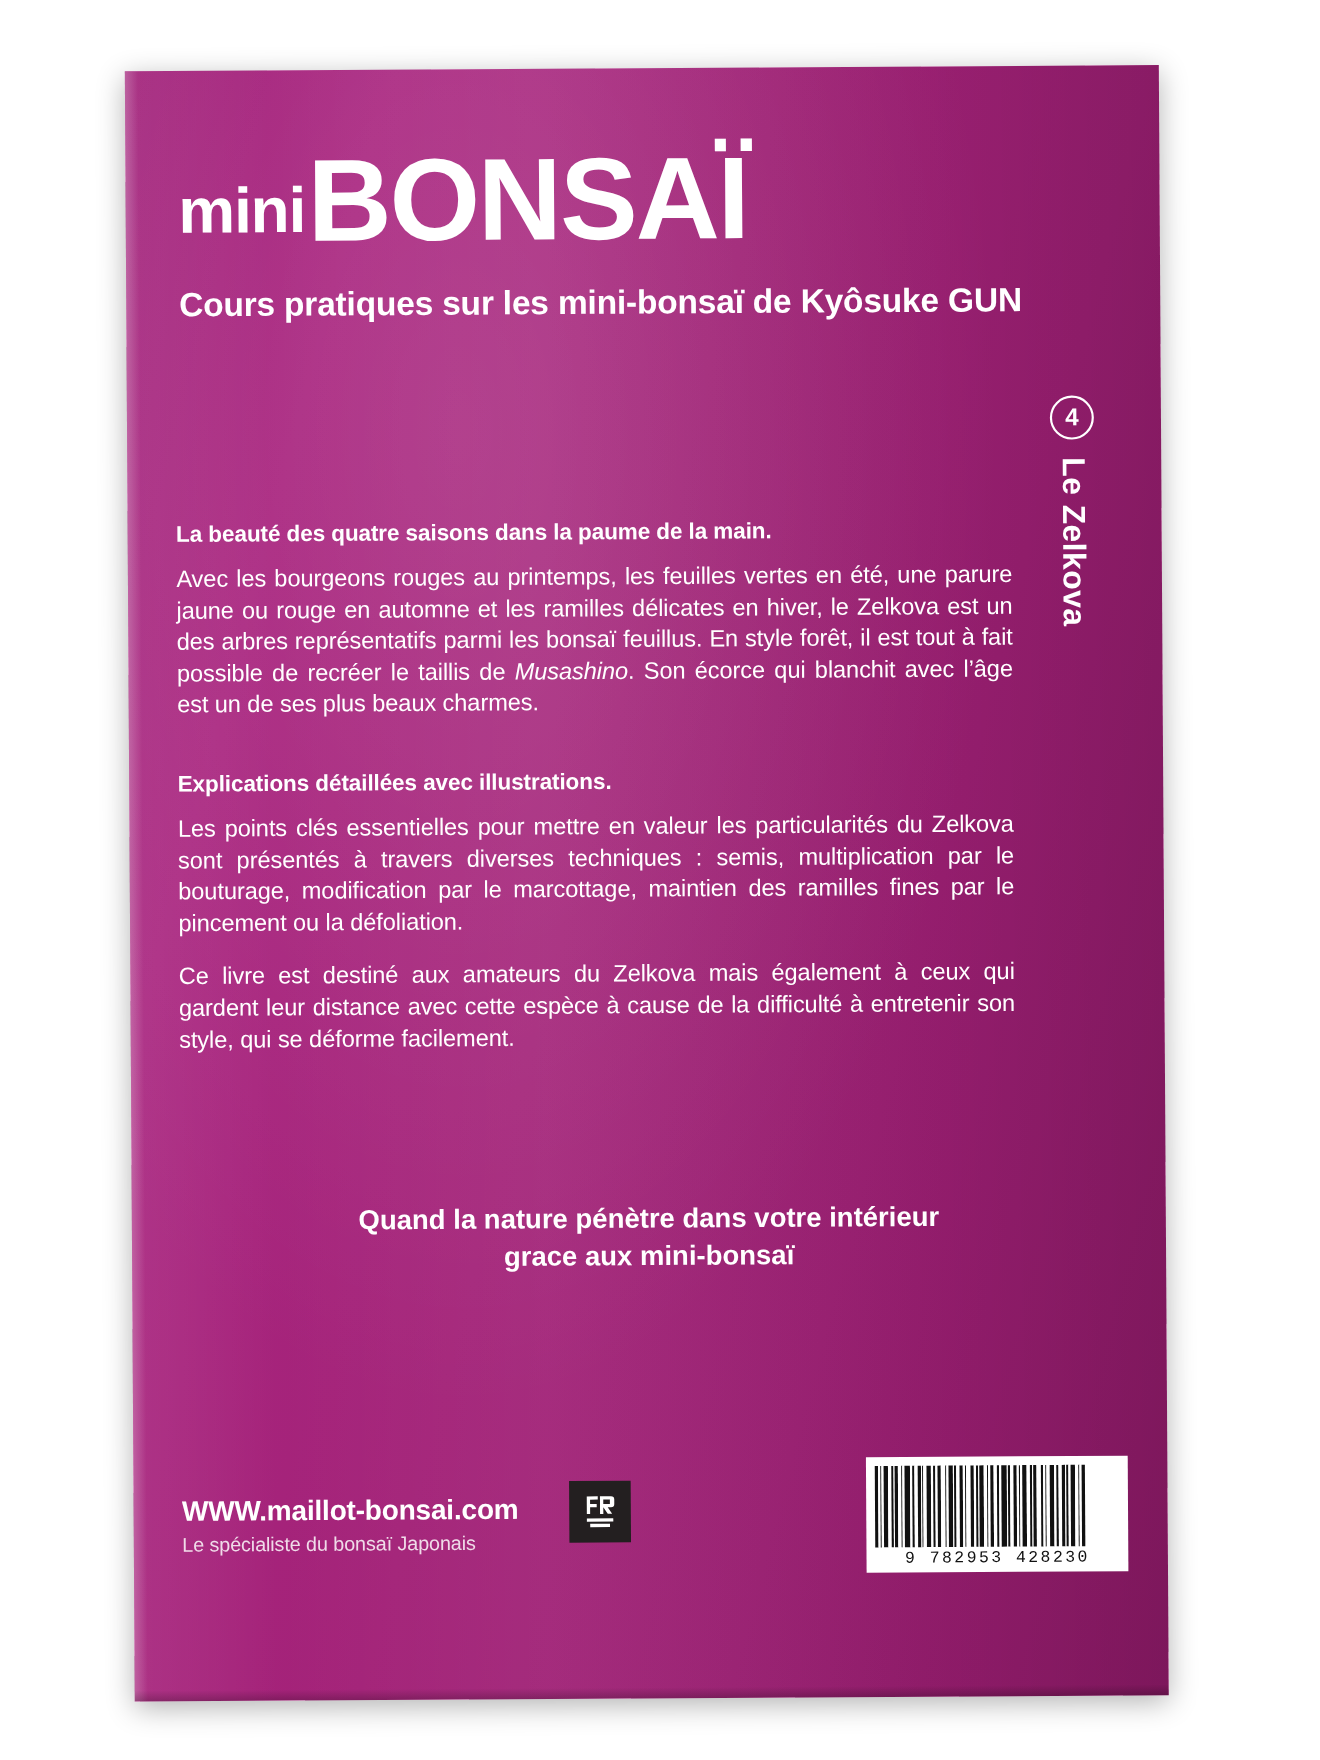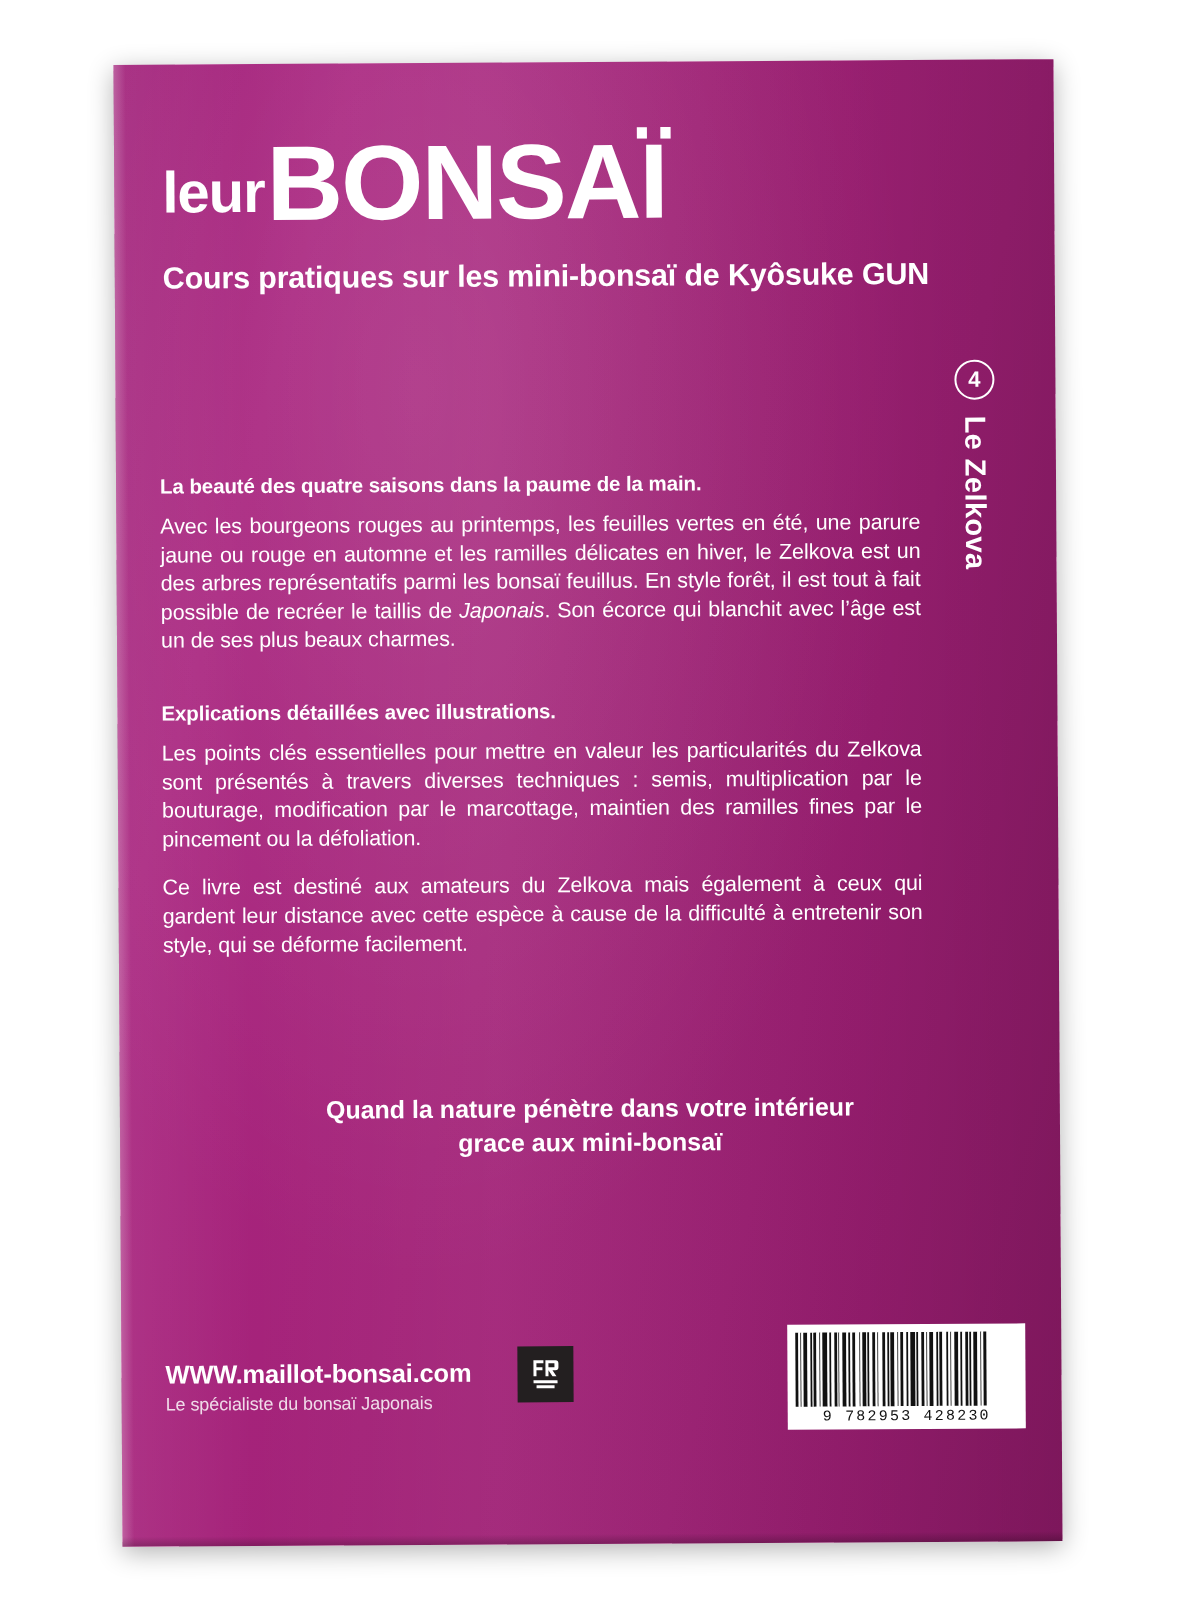--- a/index.html
+++ b/index.html
@@ -231,34 +231,34 @@
 <body>
 
 <div id="book-cover">
 
   <div id="sheen"></div>
   <div id="edge-left"></div>
   <div id="edge-bottom"></div>
 
   <div id="title-block">
     <div class="title-line">
-      <span id="title-mini">leur</span>
+      <span id="title-mini">mini</span>
       <span id="title-bonsai">BONSAÏ</span>
     </div>
     <div id="subtitle">Cours pratiques sur les mini-bonsaï de Kyôsuke GUN</div>
   </div>
 
   <div id="side-tab">
     <div id="volume-badge">4</div>
     <div id="side-title">Le Zelkova</div>
   </div>
 
   <div id="body-copy">
     <p class="lead">La beauté des quatre saisons dans la paume de la main.</p>
-    <p class="para">Avec les bourgeons rouges au printemps, les feuilles vertes en été, une parure jaune ou rouge en automne et les ramilles délicates en hiver, le Zelkova est un des arbres représentatifs parmi les bonsaï feuillus. En style forêt, il est tout à fait possible de recréer le taillis de <em>Japonais</em>. Son écorce qui blanchit avec l’âge est un de ses plus beaux charmes.</p>
+    <p class="para">Avec les bourgeons rouges au printemps, les feuilles vertes en été, une parure jaune ou rouge en automne et les ramilles délicates en hiver, le Zelkova est un des arbres représentatifs parmi les bonsaï feuillus. En style forêt, il est tout à fait possible de recréer le taillis de <em>Musashino</em>. Son écorce qui blanchit avec l’âge est un de ses plus beaux charmes.</p>
     <div class="section-gap"></div>
     <p class="lead">Explications détaillées avec illustrations.</p>
     <p class="para">Les points clés essentielles pour mettre en valeur les particularités du Zelkova sont présentés à travers diverses techniques : semis, multiplication par le bouturage, modification par le marcottage, maintien des ramilles fines par le pincement ou la défoliation.</p>
     <p class="para">Ce livre est destiné aux amateurs du Zelkova mais également à ceux qui gardent leur distance avec cette espèce à cause de la difficulté à entretenir son style, qui se déforme facilement.</p>
   </div>
 
   <div id="tagline">
     <div>Quand la nature pénètre dans votre intérieur</div>
     <div>grace aux mini-bonsaï</div>
   </div>

